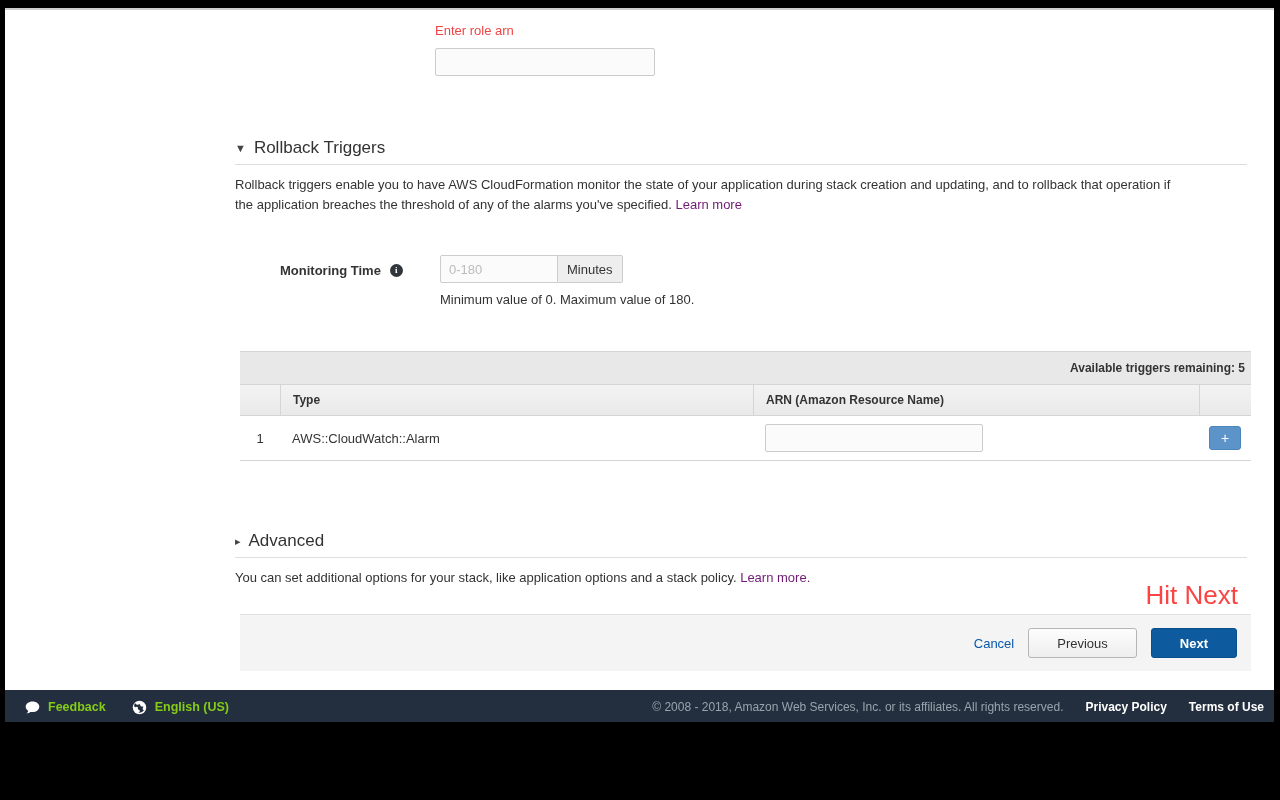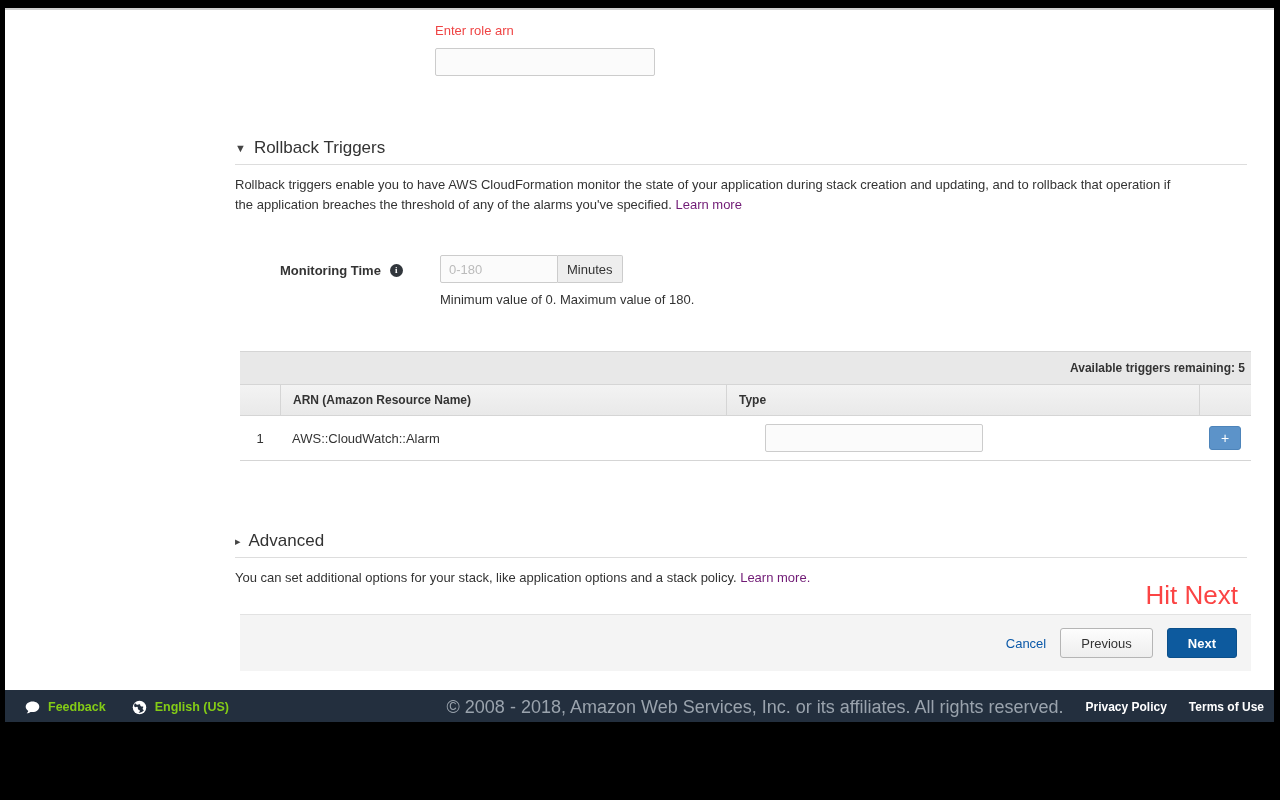--- a/index.html
+++ b/index.html
@@ -273,21 +273,21 @@
     color: #0a58a8;
     text-decoration: none;
     cursor: pointer;
   }
   .btn {
     box-sizing: border-box;
     font-family: "Liberation Sans", sans-serif;
     font-size: 13px;
     border-radius: 3px;
     height: 30px;
-    padding: 0 20px;
+    padding: 0 28px;
     cursor: pointer;
     line-height: 1;
     display: inline-flex;
     align-items: center;
     justify-content: center;
   }
   .btn-secondary {
     background: linear-gradient(#fdfdfd, #eeeeee);
     border: 1px solid #b5b5b5;
     color: #333333;
@@ -339,21 +339,21 @@
     cursor: pointer;
   }
   .footer-right {
     margin-left: auto;
     display: flex;
     align-items: center;
     gap: 22px;
   }
   .copyright {
     color: #9aa3ad;
-    font-size: 18px;
+    font-size: 12px;
   }
   .footer-link {
     color: #ffffff;
     font-size: 12px;
     font-weight: bold;
     text-decoration: none;
     cursor: pointer;
   }
   .ico { display: inline-flex; }
 </style>
@@ -391,22 +391,22 @@
       </div>
       <div class="mon-hint">Minimum value of 0. Maximum value of 180.</div>
     </div>
 
     <div id="triggers-table">
       <div class="tbl-topbar">
         <span>Available triggers remaining: 5</span>
       </div>
       <div class="tbl-head">
         <div class="th first col-idx"></div>
+        <div class="th col-type">Type</div>
         <div class="th col-arn">ARN (Amazon Resource Name)</div>
-        <div class="th col-type">Type</div>
         <div class="th col-act"></div>
       </div>
       <div class="tbl-row">
         <div class="td col-idx">1</div>
         <div class="td col-type">AWS::CloudWatch::Alarm</div>
         <div class="td col-arn">
           <input id="arn-input" class="text-input" type="text" value="" placeholder="" style="">
         </div>
         <div class="td col-act">
           <div class="plus-btn">+</div>

